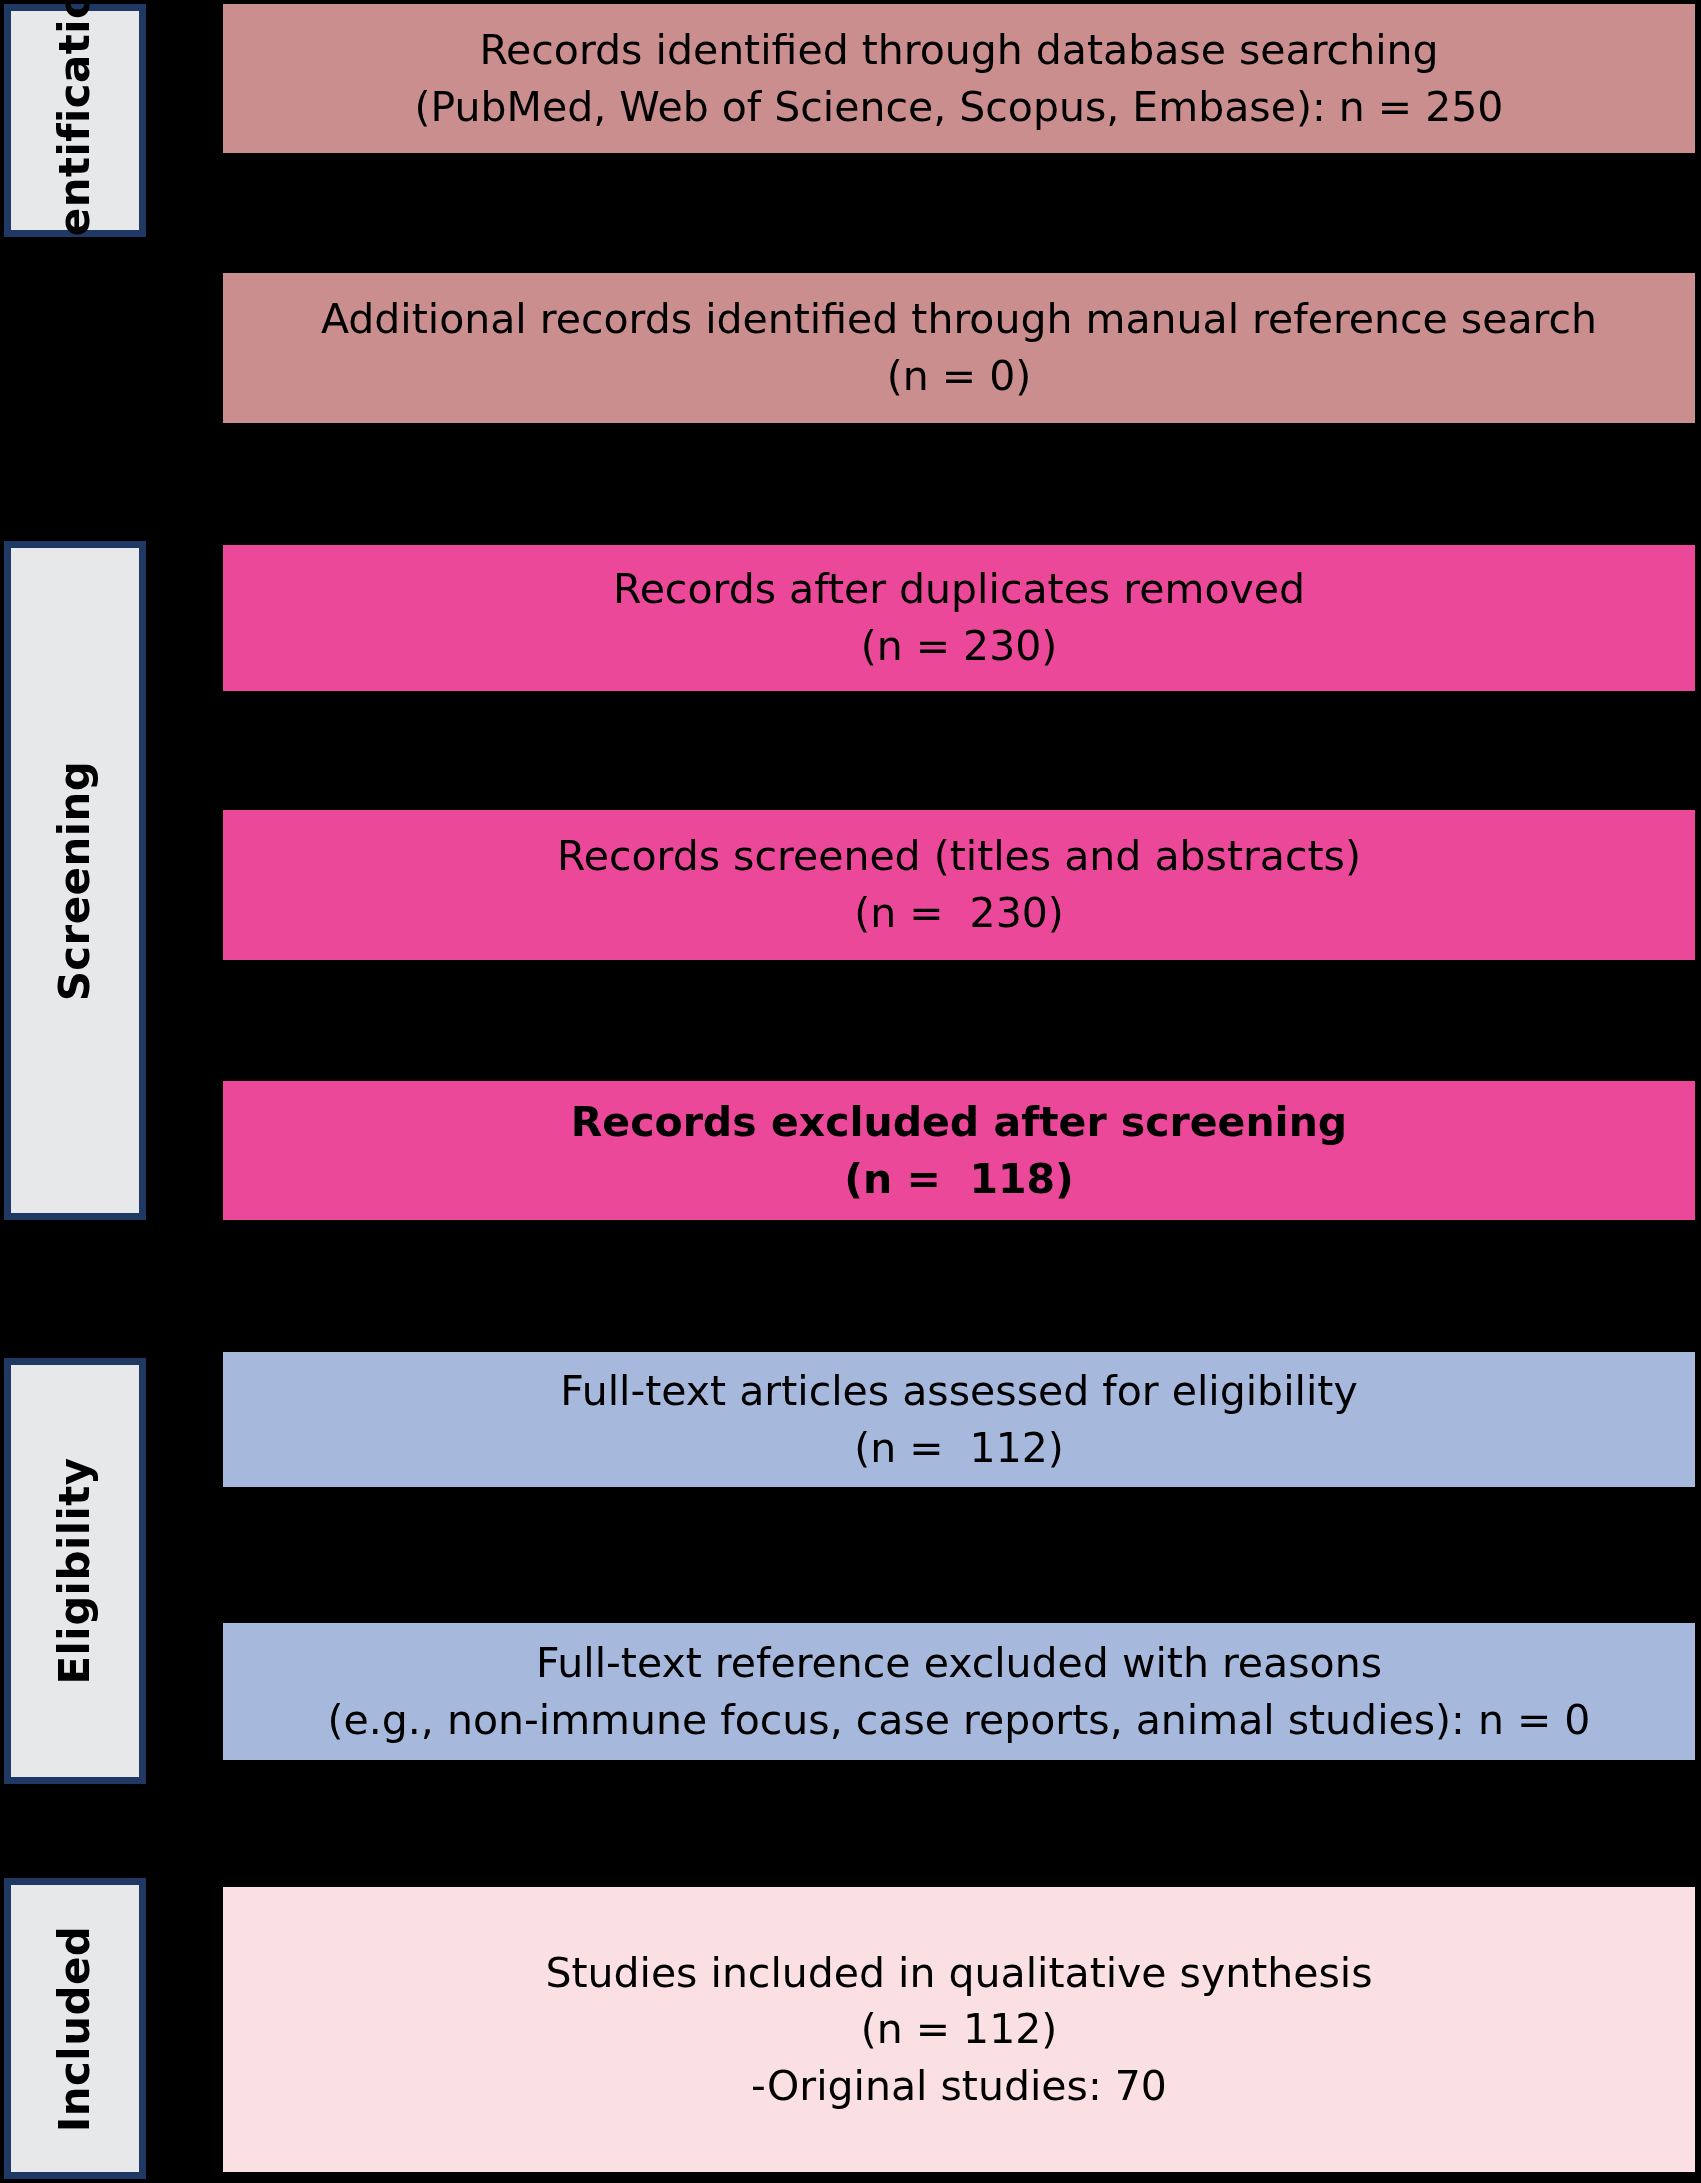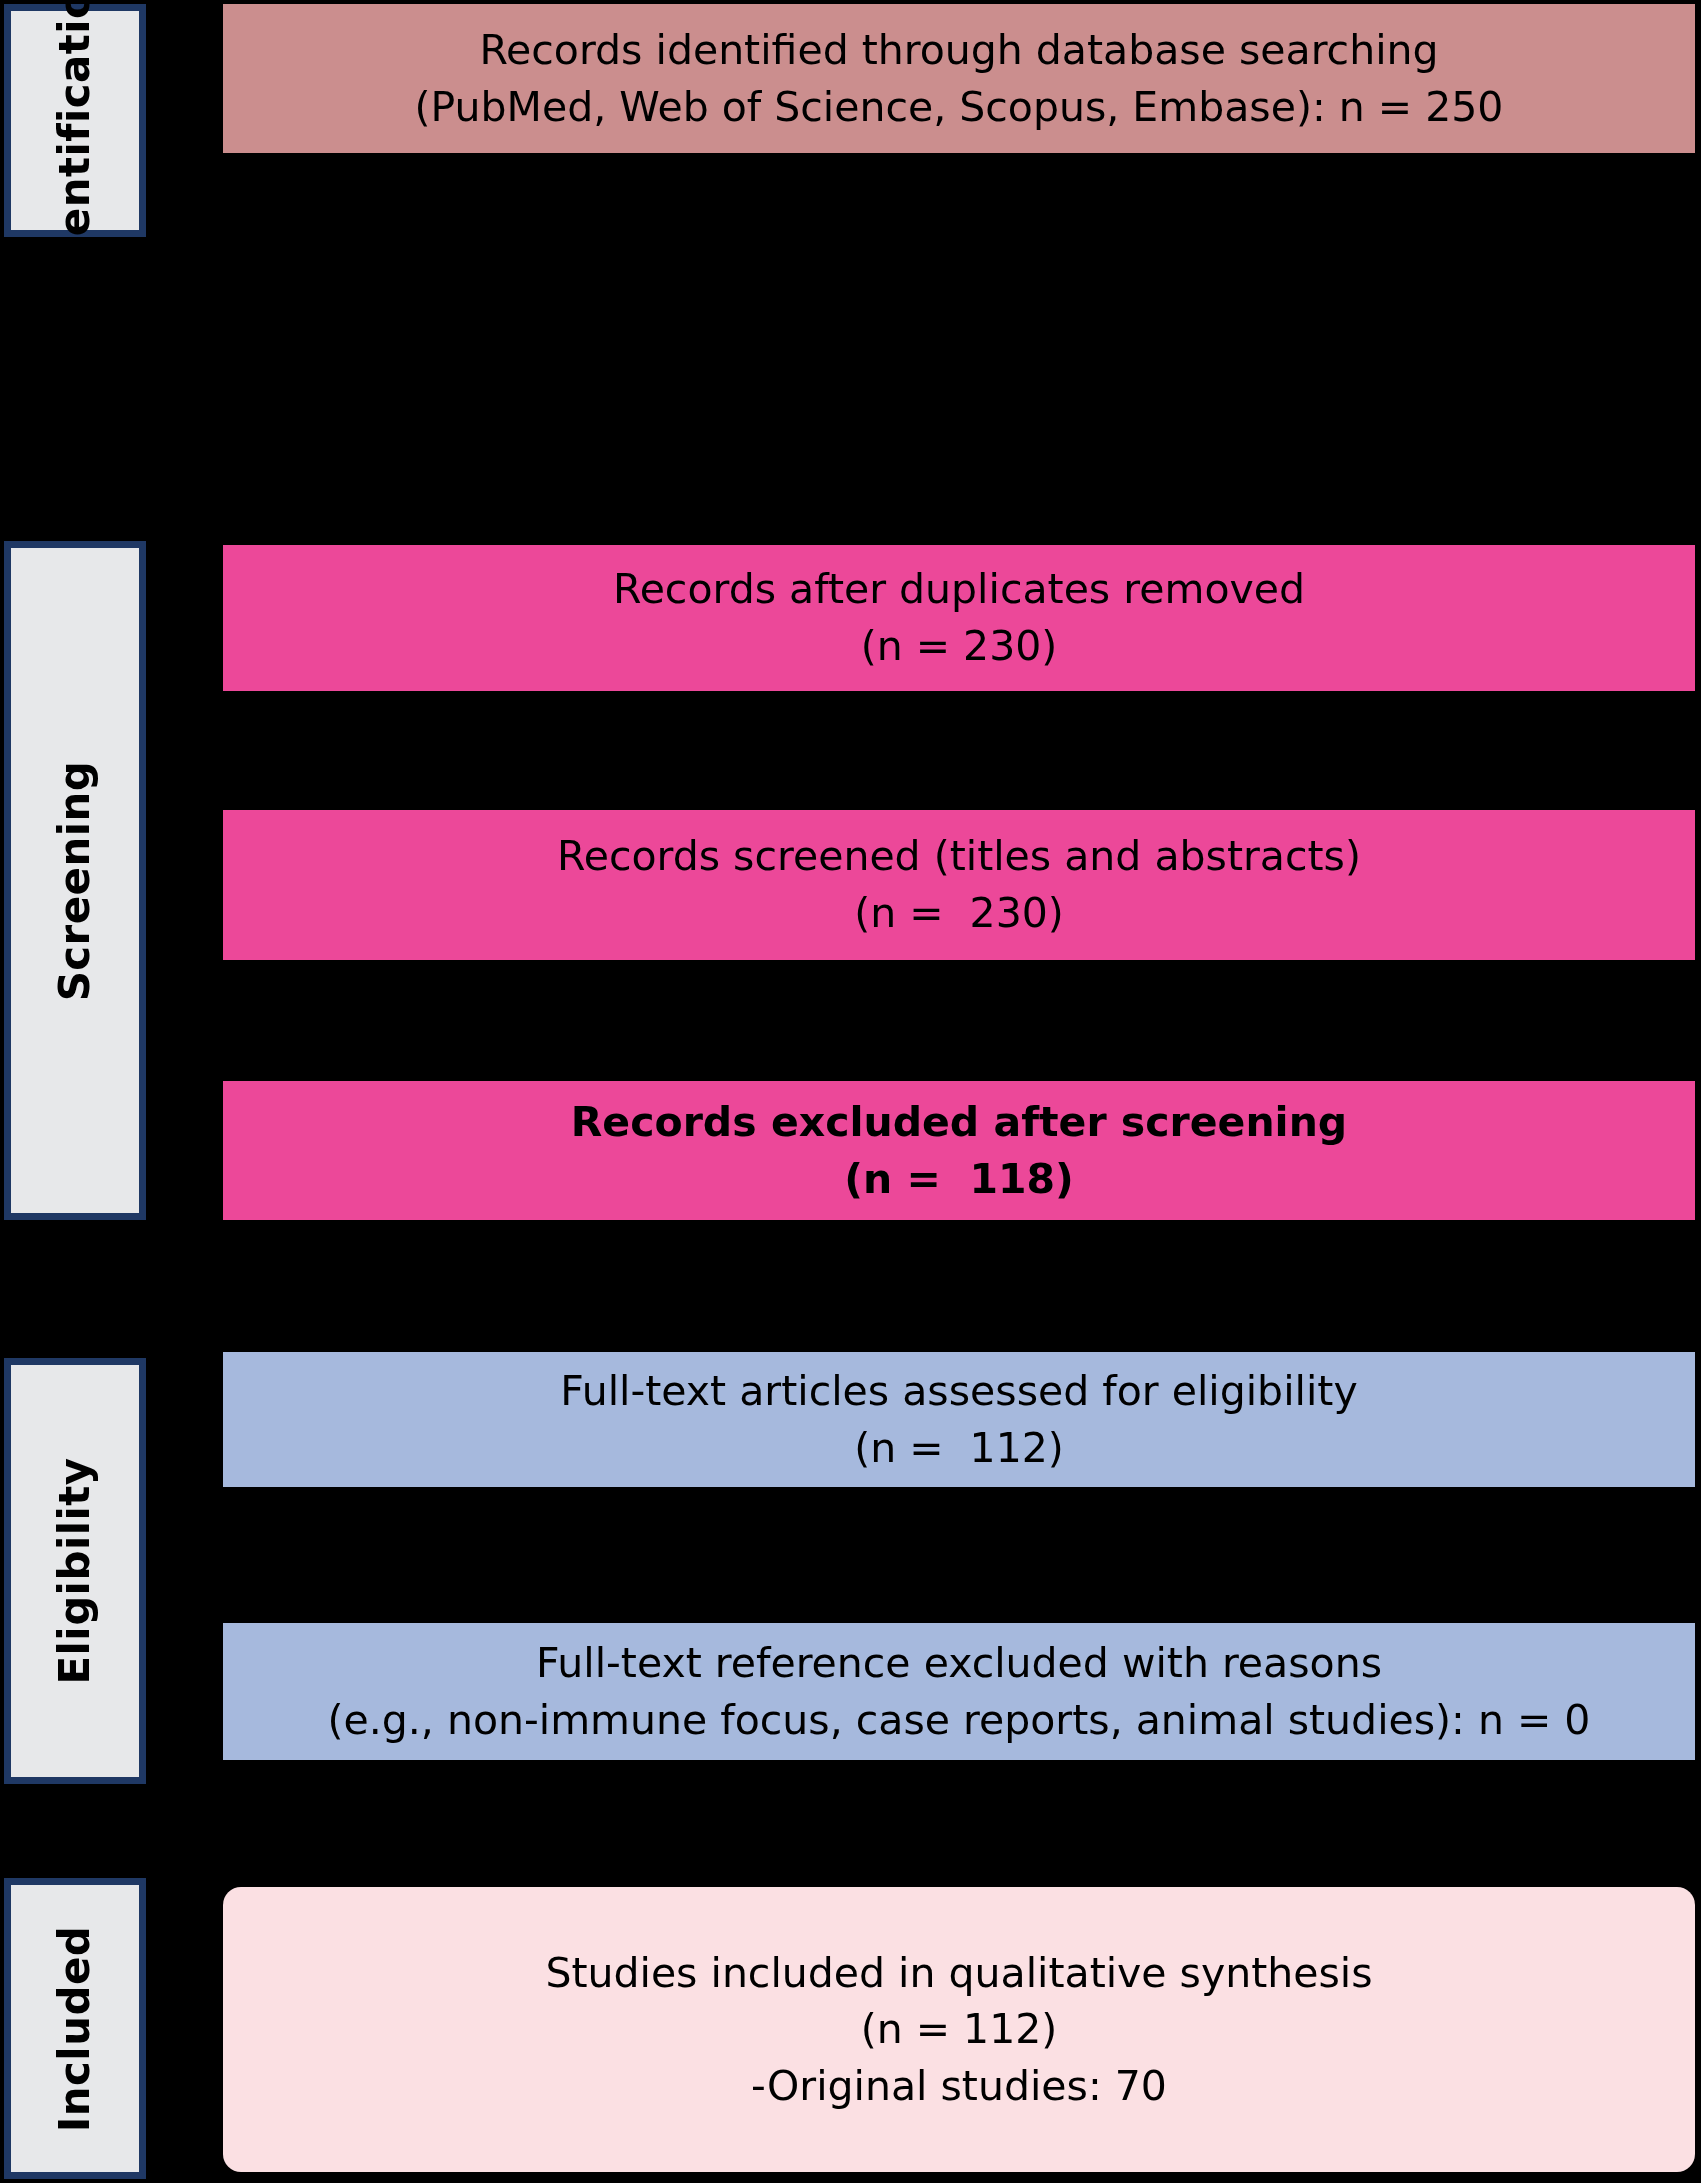--- a/index.html
+++ b/index.html
@@ -90,20 +90,24 @@
 
   <div class="stage-label" style="left:4px; top:1878px; width:142px; height:301px;">
     <span class="vtext">Included</span>
   </div>
 
   <div class="flow-box c-identification" style="top:4px; height:149px;">
     <span class="line">Records identified through database searching</span>
     <span class="line">(PubMed, Web of Science, Scopus, Embase): n = 250</span>
   </div>
 
+  <div class="flow-box c-identification" style="top:273px; height:150px;">
+    <span class="line">Additional records identified through manual reference search</span>
+    <span class="line">(n = 0)</span>
+  </div>
 
   <div class="flow-box c-screening" style="top:545px; height:146px;">
     <span class="line">Records after duplicates removed</span>
     <span class="line">(n = 230)</span>
   </div>
 
   <div class="flow-box c-screening" style="top:810px; height:150px;">
     <span class="line">Records screened (titles and abstracts)</span>
     <span class="line">(n =  230)</span>
   </div>
@@ -116,20 +120,20 @@
   <div class="flow-box c-eligibility" style="top:1352px; height:135px;">
     <span class="line">Full-text articles assessed for eligibility</span>
     <span class="line">(n =  112)</span>
   </div>
 
   <div class="flow-box c-eligibility" style="top:1623px; height:137px;">
     <span class="line">Full-text reference excluded with reasons</span>
     <span class="line">(e.g., non-immune focus, case reports, animal studies): n = 0</span>
   </div>
 
-  <div class="flow-box c-included" style="top:1887px; height:285px;border-radius:18px;">
+  <div class="flow-box c-included" style="top:1887px; height:285px;">
     <span class="line">Studies included in qualitative synthesis</span>
     <span class="line">(n = 112)</span>
     <span class="line">-Original studies: 70</span>
   </div>
 
 </div>
 
 
 </body></html>

